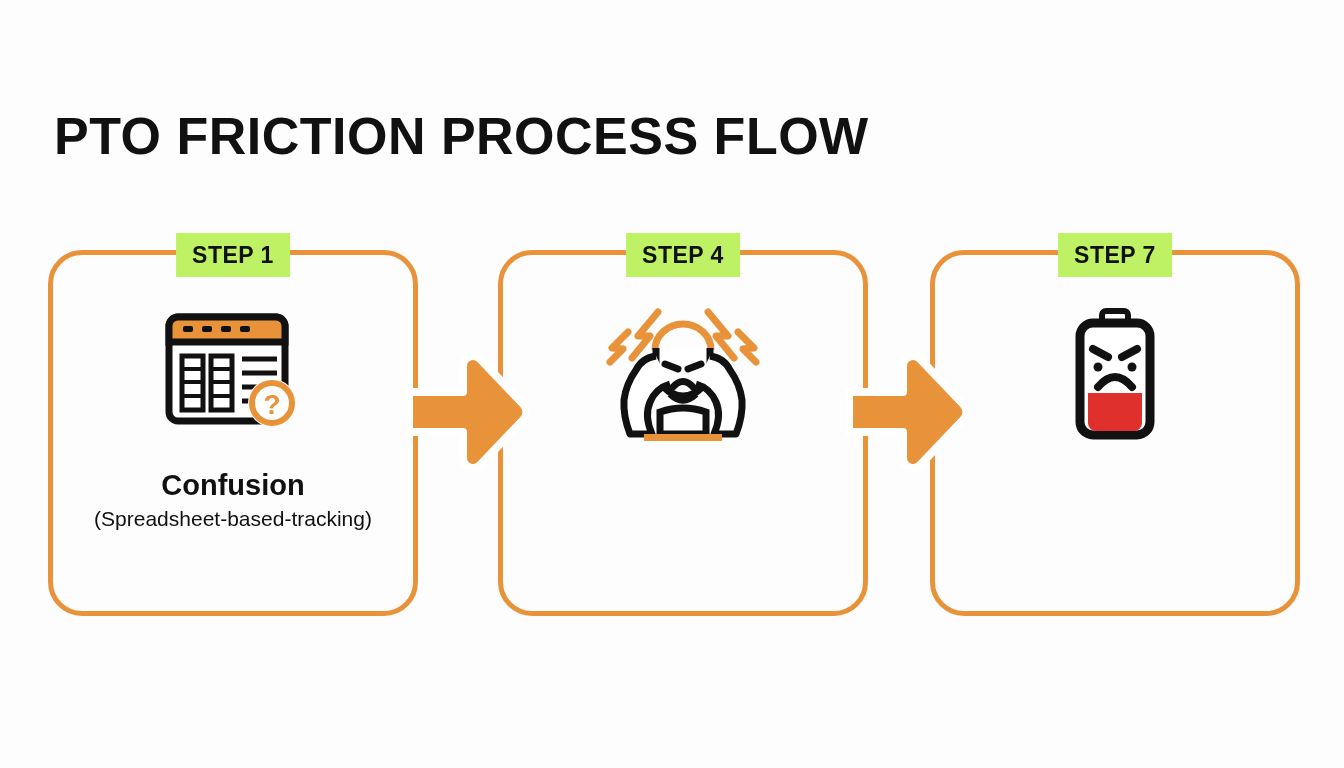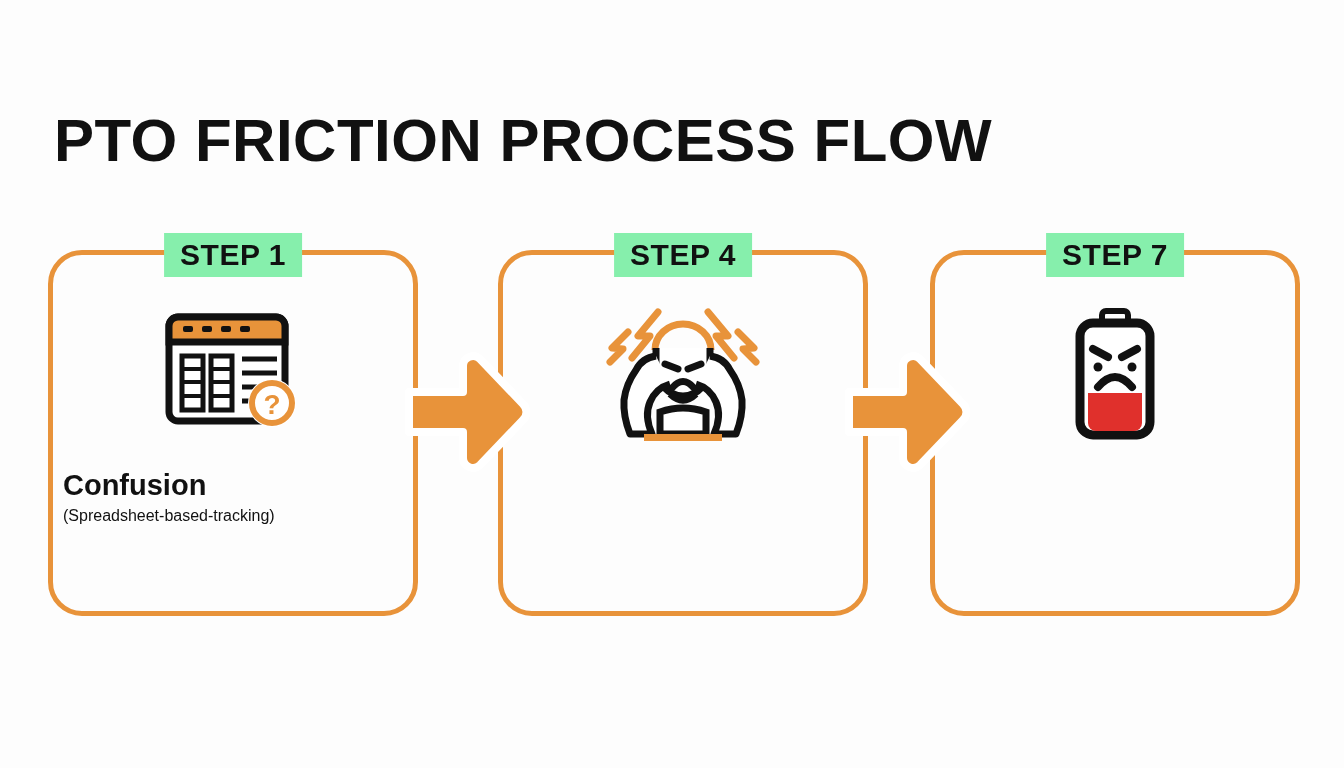--- a/index.html
+++ b/index.html
@@ -19,21 +19,21 @@
     width: 1344px;
     height: 768px;
     background: #fdfdfd;
   }
 
   
   .page-title {
     position: absolute;
     left: 54px;
     top: 108px;
-    font-size: 60px;
+    font-size: 52px;
     font-weight: bold;
     letter-spacing: 0.5px;
     color: #111111;
     line-height: 1.1;
     white-space: nowrap;
   }
 
   
   .flow {
     position: absolute;
@@ -57,23 +57,23 @@
   .card-1 { left: 48px; }
   .card-2 { left: 498px; }
   .card-3 { left: 930px; }
 
   
   .step-label {
     position: absolute;
     top: -22px;
     left: 50%;
     transform: translateX(-50%);
-    background: #86efac;
+    background: #bef264;
     padding: 0 16px;
-    font-size: 30px;
+    font-size: 23px;
     font-weight: bold;
     letter-spacing: 0.5px;
     color: #111111;
     line-height: 44px;
     white-space: nowrap;
   }
 
   .card-body {
     position: absolute;
     left: 0;
@@ -88,32 +88,32 @@
   .icon-wrap {
     margin-top: 48px;
     height: 140px;
     display: flex;
     align-items: center;
     justify-content: center;
   }
 
   .caption {
     margin-top: 26px;
-    text-align: left;
+    text-align: center;
     width: 340px;
   }
   .caption-title {
     font-size: 29px;
     font-weight: bold;
     color: #111111;
     line-height: 1.15;
   }
   .caption-sub {
     margin-top: 4px;
-    font-size: 16px;
+    font-size: 21px;
     font-weight: normal;
     color: #111111;
     line-height: 1.28;
   }
 
   
   .arrow {
     position: absolute;
     top: 352px;
     width: 125px;

